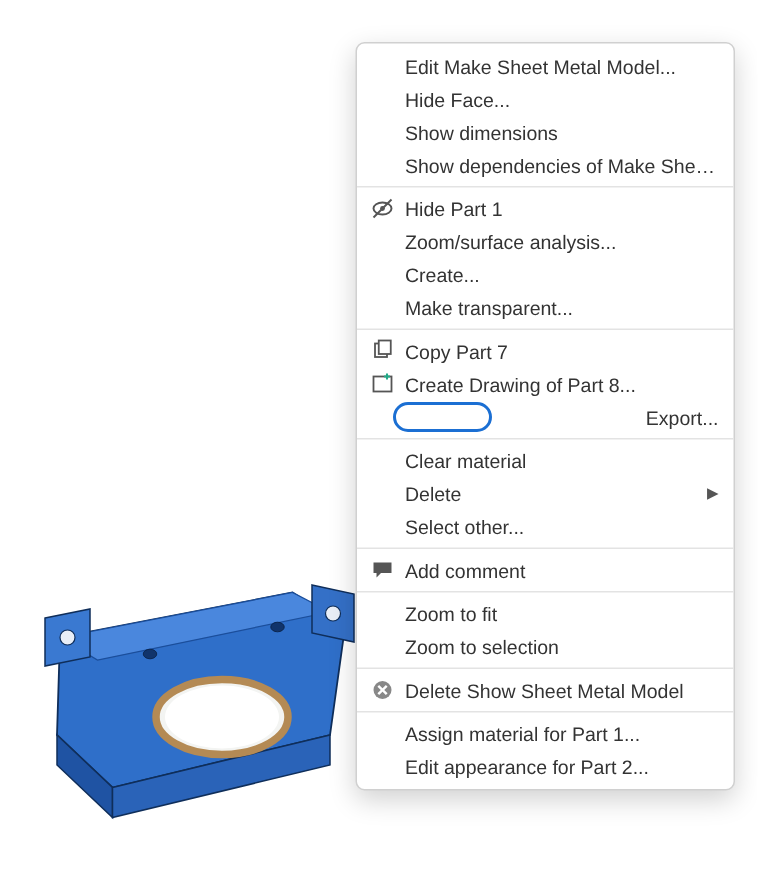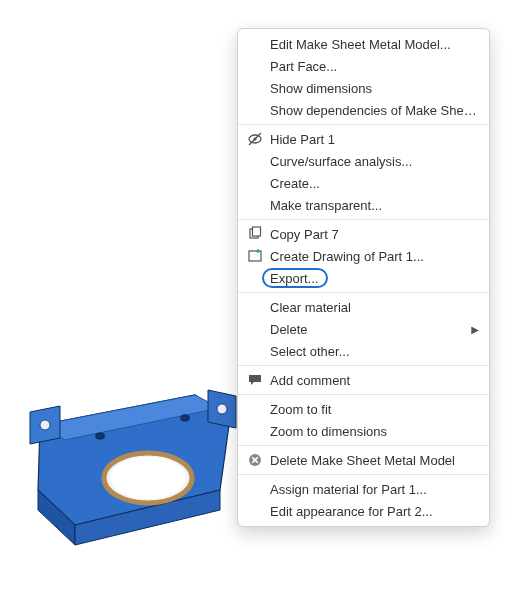--- a/index.html
+++ b/index.html
@@ -100,21 +100,21 @@
   </div>
 
   <div class="context-menu">
 
     <div class="menu-item">
       <span class="icon-slot"></span>
       <span class="label">Edit Make Sheet Metal Model...</span>
     </div>
     <div class="menu-item">
       <span class="icon-slot"></span>
-      <span class="label">Part Face...</span>
+      <span class="label">Hide Face...</span>
     </div>
     <div class="menu-item">
       <span class="icon-slot"></span>
       <span class="label">Show dimensions</span>
     </div>
     <div class="menu-item">
       <span class="icon-slot"></span>
       <span class="label">Show dependencies of Make Sheet M...</span>
     </div>
 
@@ -125,21 +125,21 @@
         <svg class="icon-svg" viewBox="0 0 16 16">
             <ellipse cx="8" cy="8" rx="6" ry="4" fill="none" stroke="#555" stroke-width="1.3"></ellipse>
             <circle cx="8" cy="8" r="1.6" fill="#555"></circle>
             <line x1="2" y1="14" x2="14" y2="2" stroke="#555" stroke-width="1.3"></line>
           </svg>
       </span>
       <span class="label">Hide Part 1</span>
     </div>
     <div class="menu-item">
       <span class="icon-slot"></span>
-      <span class="label">Curve/surface analysis...</span>
+      <span class="label">Zoom/surface analysis...</span>
     </div>
     <div class="menu-item">
       <span class="icon-slot"></span>
       <span class="label">Create...</span>
     </div>
     <div class="menu-item">
       <span class="icon-slot"></span>
       <span class="label">Make transparent...</span>
     </div>
 
@@ -155,23 +155,23 @@
       <span class="label">Copy Part 7</span>
     </div>
     <div class="menu-item">
       <span class="icon-slot">
         <svg class="icon-svg" viewBox="0 0 16 16">
             <rect x="2" y="3" width="12" height="10" fill="none" stroke="#555" stroke-width="1.2"></rect>
             <line x1="11" y1="1" x2="11" y2="5" stroke="#2a8" stroke-width="1.4"></line>
             <line x1="9" y1="3" x2="13" y2="3" stroke="#2a8" stroke-width="1.4"></line>
           </svg>
       </span>
-      <span class="label">Create Drawing of Part 1...</span>
-    </div>
-    <div class="menu-item" style="position:relative;">
+      <span class="label">Create Drawing of Part 8...</span>
+    </div>
+    <div class="menu-item" style="position:relative;text-align:right;">
       <span class="icon-slot"></span>
       <span class="label">Export...</span>
       <span class="highlight-ring"></span>
     </div>
 
     <div class="menu-sep"></div>
 
     <div class="menu-item">
       <span class="icon-slot"></span>
       <span class="label">Clear material</span>
@@ -198,34 +198,34 @@
     </div>
 
     <div class="menu-sep"></div>
 
     <div class="menu-item">
       <span class="icon-slot"></span>
       <span class="label">Zoom to fit</span>
     </div>
     <div class="menu-item">
       <span class="icon-slot"></span>
-      <span class="label">Zoom to dimensions</span>
+      <span class="label">Zoom to selection</span>
     </div>
 
     <div class="menu-sep"></div>
 
     <div class="menu-item">
       <span class="icon-slot">
         <svg class="icon-svg" viewBox="0 0 16 16">
             <circle cx="8" cy="8" r="6" fill="#888"></circle>
             <line x1="5.2" y1="5.2" x2="10.8" y2="10.8" stroke="#fff" stroke-width="1.6"></line>
             <line x1="10.8" y1="5.2" x2="5.2" y2="10.8" stroke="#fff" stroke-width="1.6"></line>
           </svg>
       </span>
-      <span class="label">Delete Make Sheet Metal Model</span>
+      <span class="label">Delete Show Sheet Metal Model</span>
     </div>
 
     <div class="menu-sep"></div>
 
     <div class="menu-item">
       <span class="icon-slot"></span>
       <span class="label">Assign material for Part 1...</span>
     </div>
     <div class="menu-item">
       <span class="icon-slot"></span>

